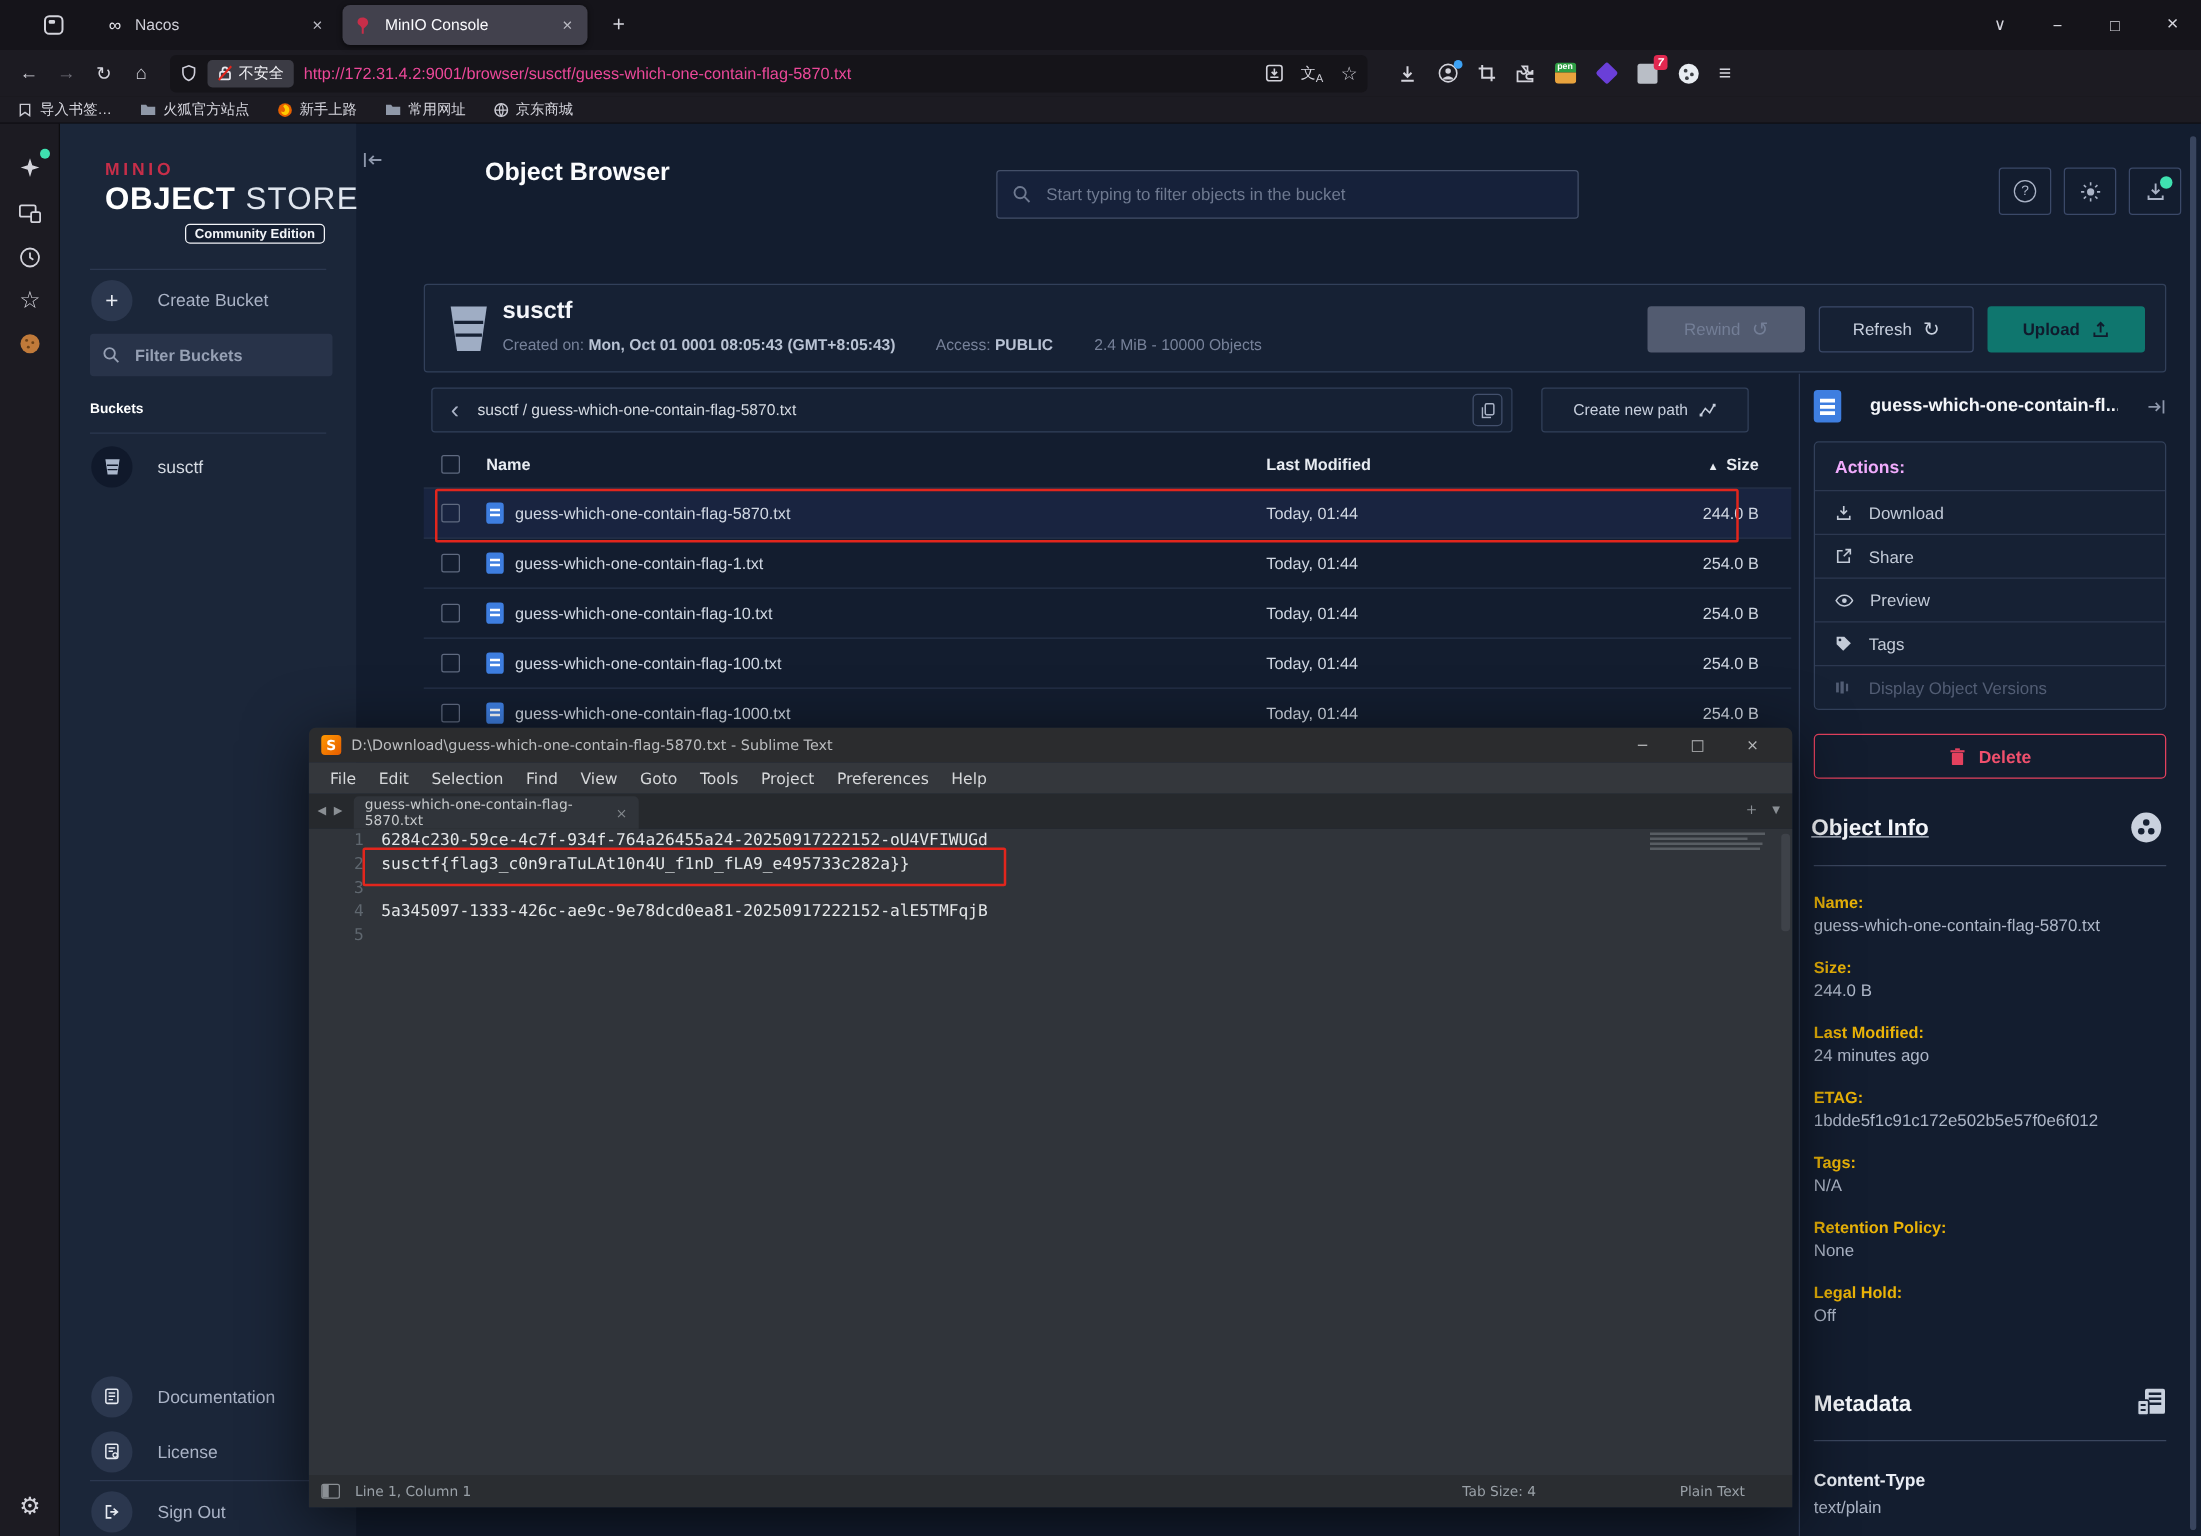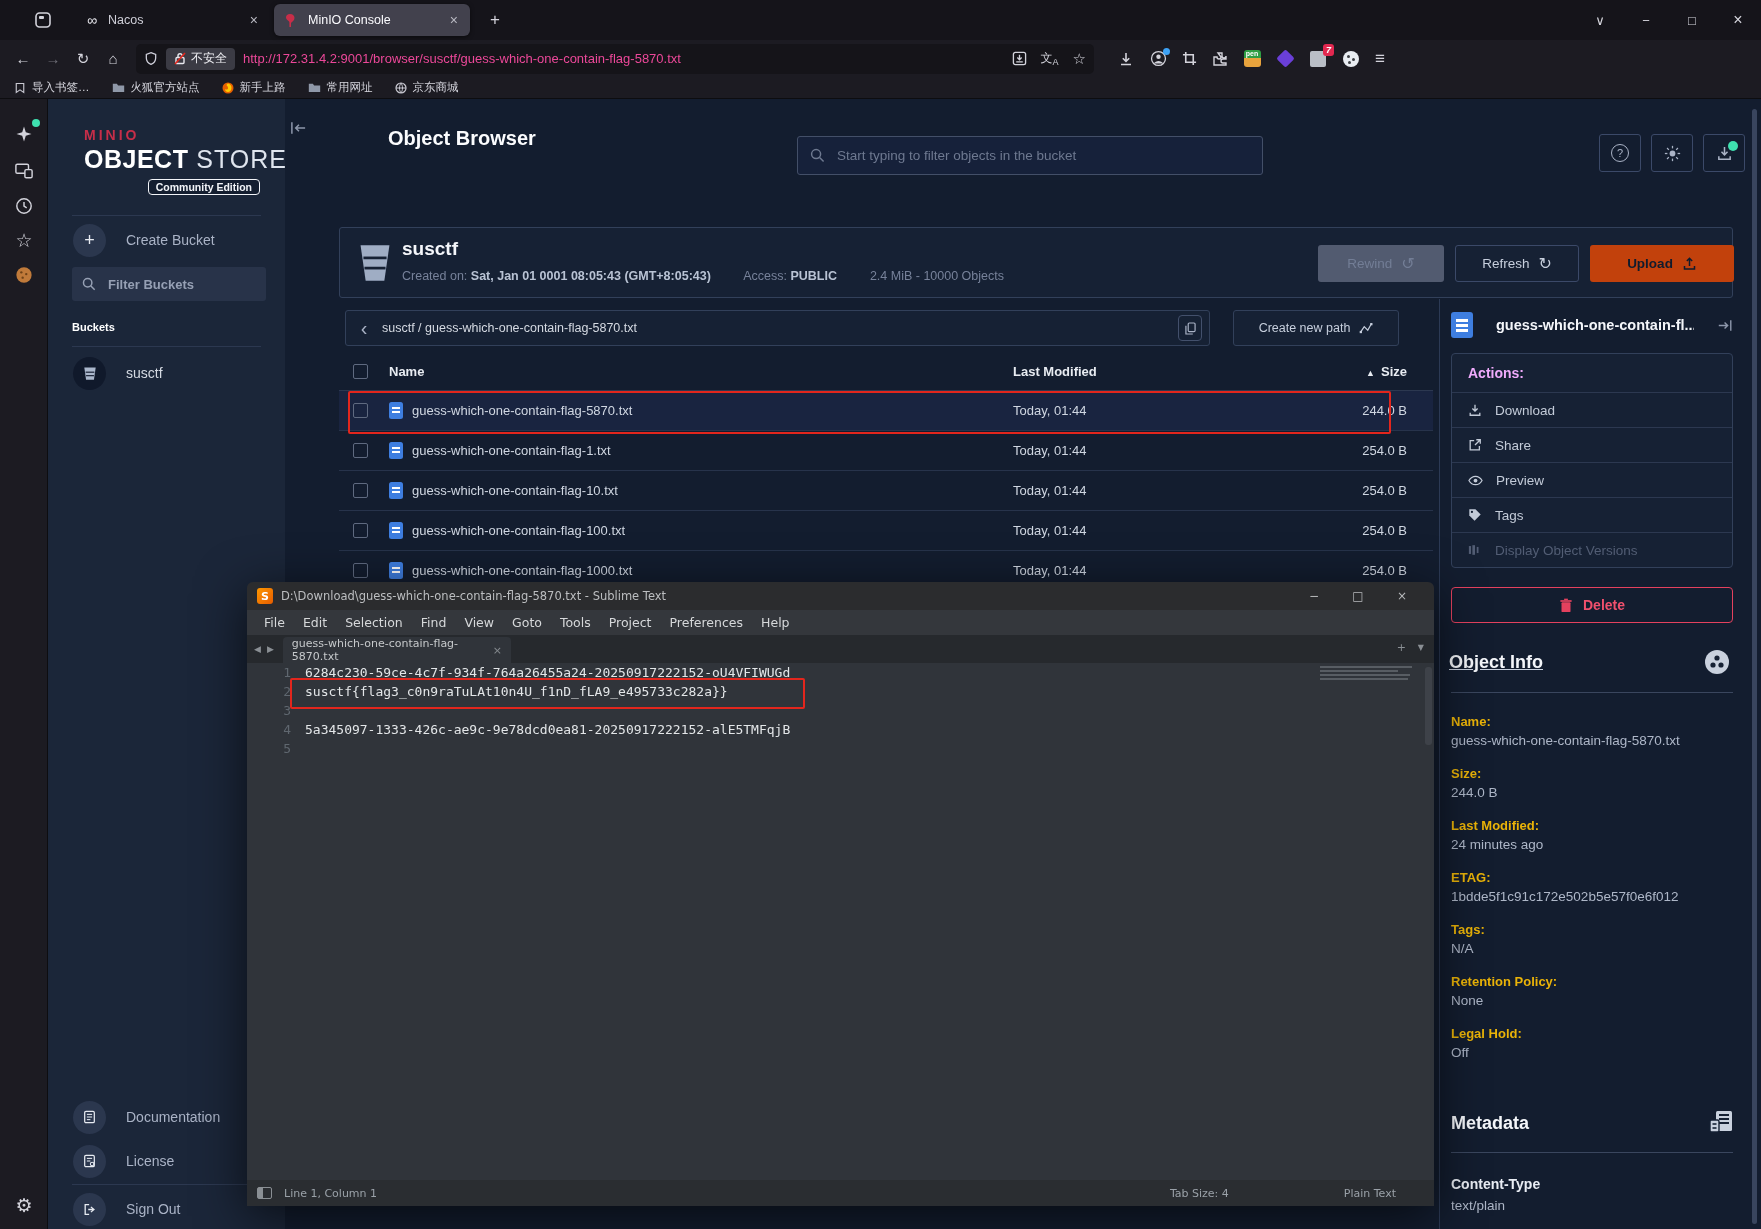--- a/index.html
+++ b/index.html
@@ -81,21 +81,21 @@
            display:flex;align-items:center;justify-content:center;color:#aab3c6;font-size:15px;}
   .mn-card{position:absolute;left:291px;top:128px;width:1394px;height:71px;border:1px solid #32405a;border-radius:3px;background:#162134;}
   .mn-card .bname{position:absolute;left:62px;top:10px;font-size:19px;font-weight:bold;color:#f4f6fa;}
   .mn-card .bmeta{position:absolute;left:62px;top:41px;font-size:12.5px;color:#77829a;white-space:nowrap;}
   .mn-card .bmeta b{color:#b9c3d4;font-weight:bold;}
   .mn-card .sp{display:inline-block;width:26px;}
   .mn-btn{position:absolute;top:17px;height:37px;border-radius:3px;display:flex;align-items:center;justify-content:center;
           gap:9px;font-size:13.5px;}
   .mn-btn.rewind{left:978px;width:126px;background:#525b70;color:#737e96;}
   .mn-btn.refresh{left:1115px;width:124px;border:1px solid #3b4968;color:#c7cfdd;background:transparent;}
-  .mn-btn.upload{left:1250px;width:144px;background:#c2410c;color:#101b2d;font-weight:bold;}
+  .mn-btn.upload{left:1250px;width:126px;background:#0f766e;color:#101b2d;font-weight:bold;}
   .mn-pathbox{position:absolute;left:297px;top:211px;width:865px;height:36px;border:1px solid #32405a;border-radius:3px;
               background:#162134;display:flex;align-items:center;}
   .mn-pathbox .chev{width:36px;text-align:center;color:#aab3c6;font-size:20px;line-height:20px;}
   .mn-pathbox .ptext{flex:1;font-size:12.5px;color:#d5dae2;}
   .mn-copy{width:24px;height:26px;border:1px solid #43506c;border-radius:4px;margin-right:7px;
            display:flex;align-items:center;justify-content:center;}
   .mn-createpath{position:absolute;left:1185px;top:211px;width:166px;height:36px;border:1px solid #32405a;border-radius:3px;
                  background:#162134;display:flex;align-items:center;justify-content:center;gap:9px;color:#c7cfdd;font-size:12.5px;}
   .mn-table{position:absolute;left:291px;top:253px;width:1094px;}
   .mn-thead{display:flex;align-items:center;height:39px;border-bottom:1px solid #2c3850;font-weight:bold;color:#e8ecf2;font-size:13px;}
@@ -454,21 +454,21 @@
 
     <div class="mn-card">
       <svg class="abs" style="left:18px;top:14px;" width="34" height="42" viewBox="0 0 20 24">
           <path d="M1.5 1.5h17L15.5 22.5h-11z" fill="#9fadc4"></path>
           <line x1="3.2" y1="9" x2="16.8" y2="9" stroke="#162134" stroke-width="1.6"></line>
           <line x1="3.8" y1="15" x2="16.2" y2="15" stroke="#162134" stroke-width="1.6"></line>
         </svg>
       <div class="bname">susctf</div>
       <div class="bmeta">
         <span>Created on:</span>
-        <b>Sat, Jan 01 0001 08:05:43 (GMT+8:05:43)</b>
+        <b>Mon, Oct 01 0001 08:05:43 (GMT+8:05:43)</b>
         <span class="sp"></span>
         <span>Access:</span>
         <b>PUBLIC</b>
         <span class="sp"></span>
         <span>2.4 MiB - 10000 Objects</span>
       </div>
       <div class="mn-btn rewind">
         <span>Rewind</span>
         <span style="font-size:16px;">↺</span>
       </div>

